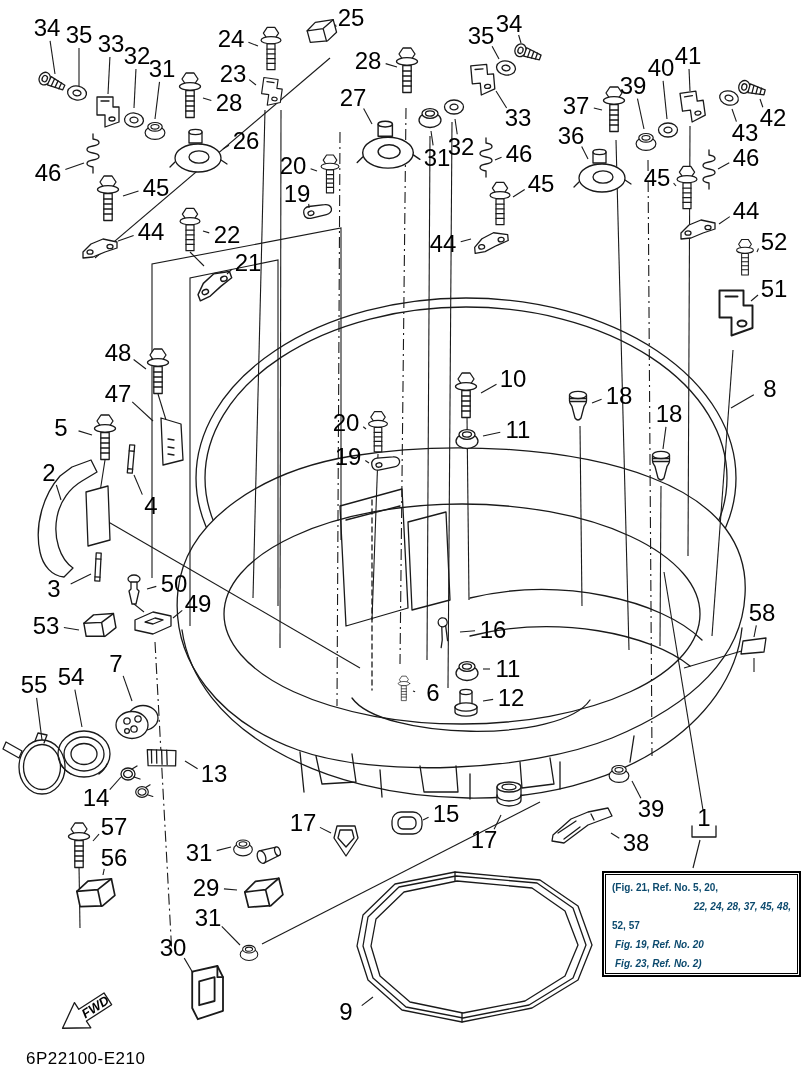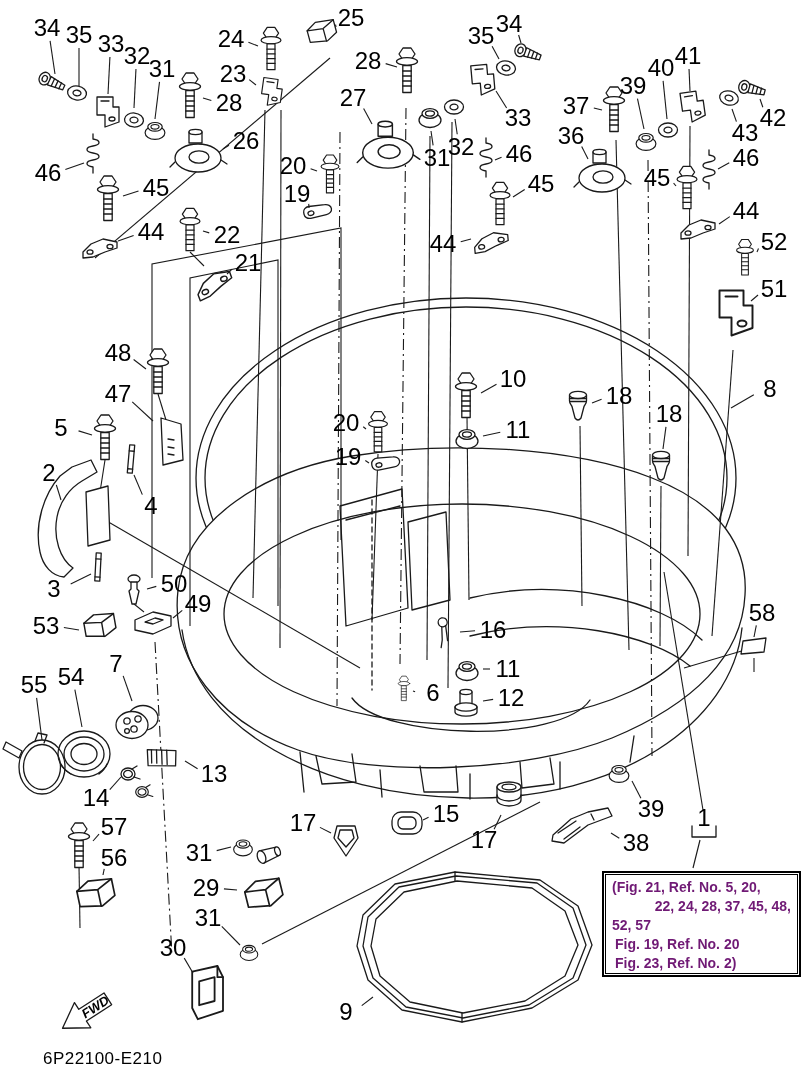--- a/index.html
+++ b/index.html
@@ -9,26 +9,26 @@
   .ink{stroke:#1a1a1a;fill:none;stroke-width:1.3;stroke-linejoin:round;stroke-linecap:round;}
   .guides line,.guides path{stroke:#1a1a1a;stroke-width:1.1;fill:none;}
   .dd{stroke-dasharray:11 4 2 4;}
   #parts-layer{stroke:#1a1a1a;stroke-width:1.3;fill:#ffffff;stroke-linejoin:round;stroke-linecap:round;}
   .callout{font:24px "Liberation Sans",sans-serif;fill:#000;text-anchor:middle;}
   .leader{stroke:#1a1a1a;stroke-width:1.1;}
   .fwd-text{font:italic bold 13px "Liberation Sans",sans-serif;fill:#000;text-anchor:middle;}
   #note-box{position:absolute;left:602px;top:871px;width:199px;height:106px;
             border:2px solid #000;background:#fff;box-sizing:border-box;padding:1px;}
   #note-inner{border:1px solid #000;width:100%;height:100%;box-sizing:border-box;
-              padding:3px 6px;font-weight:bold;font-size:14px;line-height:19px;color:#701a75;}
+              padding:3px 6px;font-weight:bold;font-size:10px;line-height:19px;color:#0c4a6e;}
   .nl1{text-align:left;}
-  .nl2{text-align:right;}
+  .nl2{text-align:right;font-style:italic;}
   .nl3{padding-right:2px;}
-  .nl4,.nl5{text-align:left;padding-left:3px;}
-  #figure-code{position:absolute;left:43px;top:1049px;font-size:17px;color:#000;
+  .nl4,.nl5{text-align:left;padding-left:3px;font-style:italic;}
+  #figure-code{position:absolute;left:26px;top:1049px;font-size:17px;color:#000;
                letter-spacing:0.5px;}
 </style>
 </head>
 <body>
 
 <div id="stage">
 
 <svg width="812" height="1081" viewBox="0 0 812 1081">
   <defs>
     <g id="sym-bolt">

